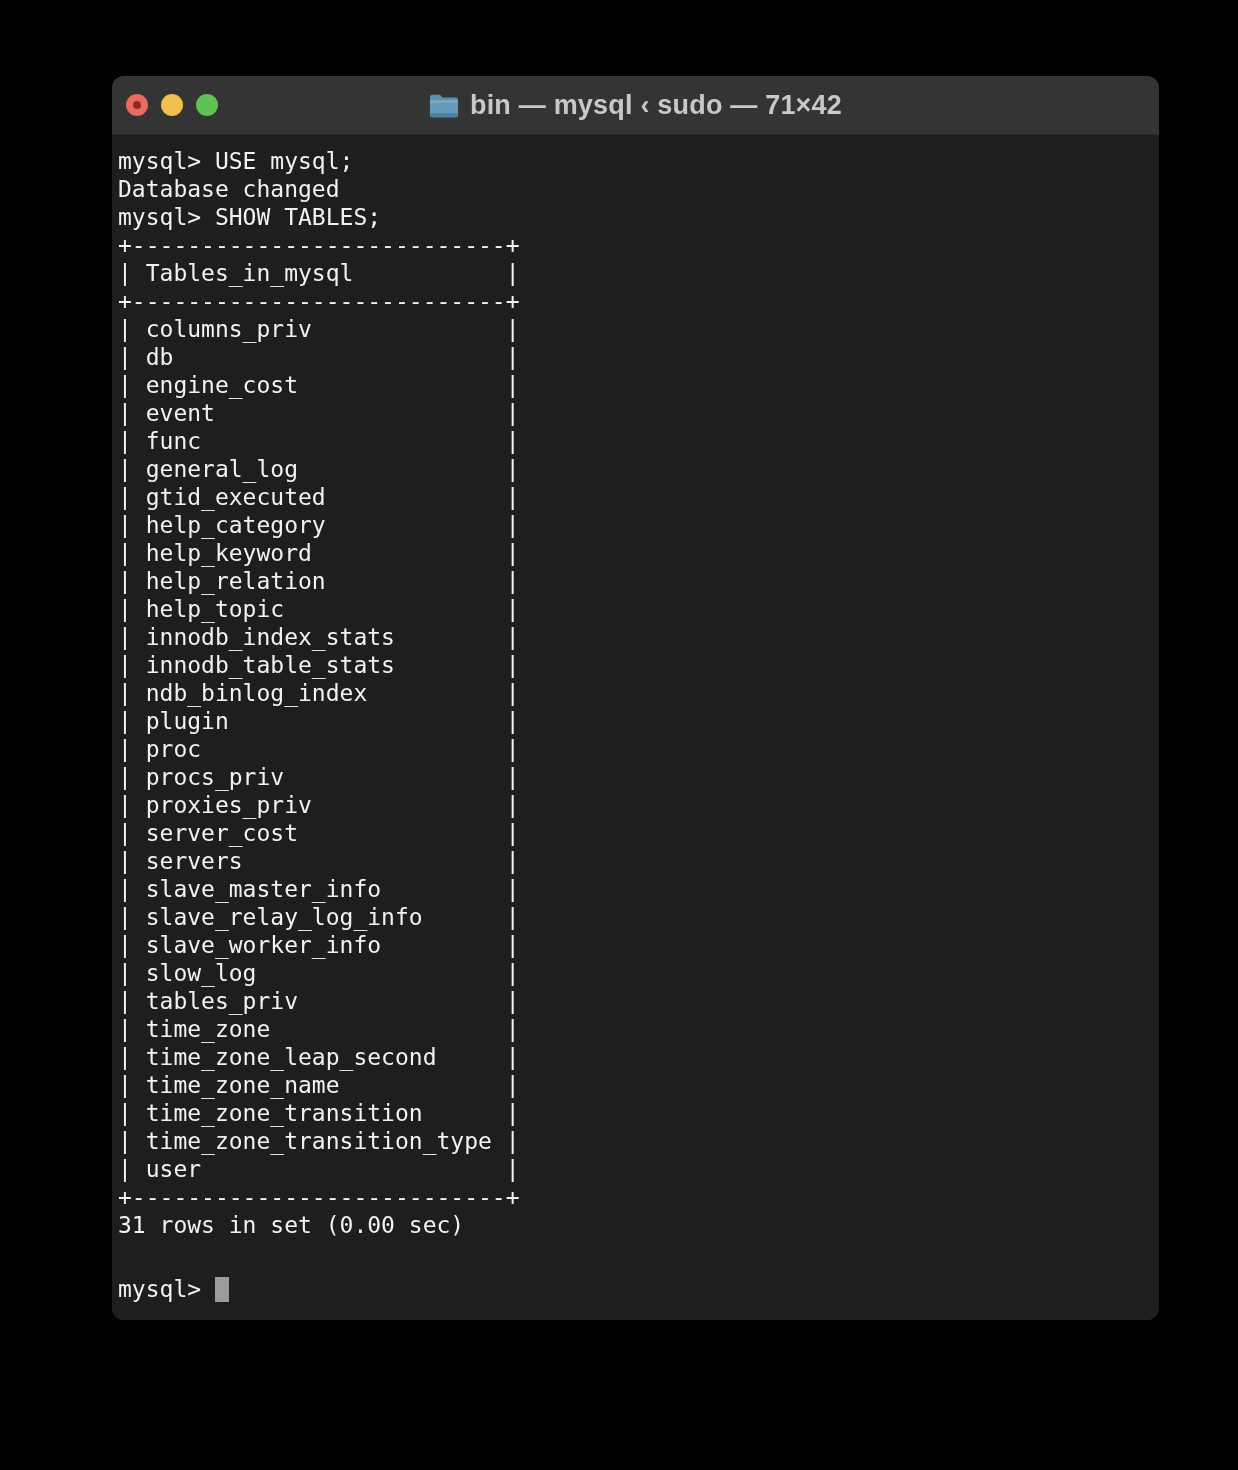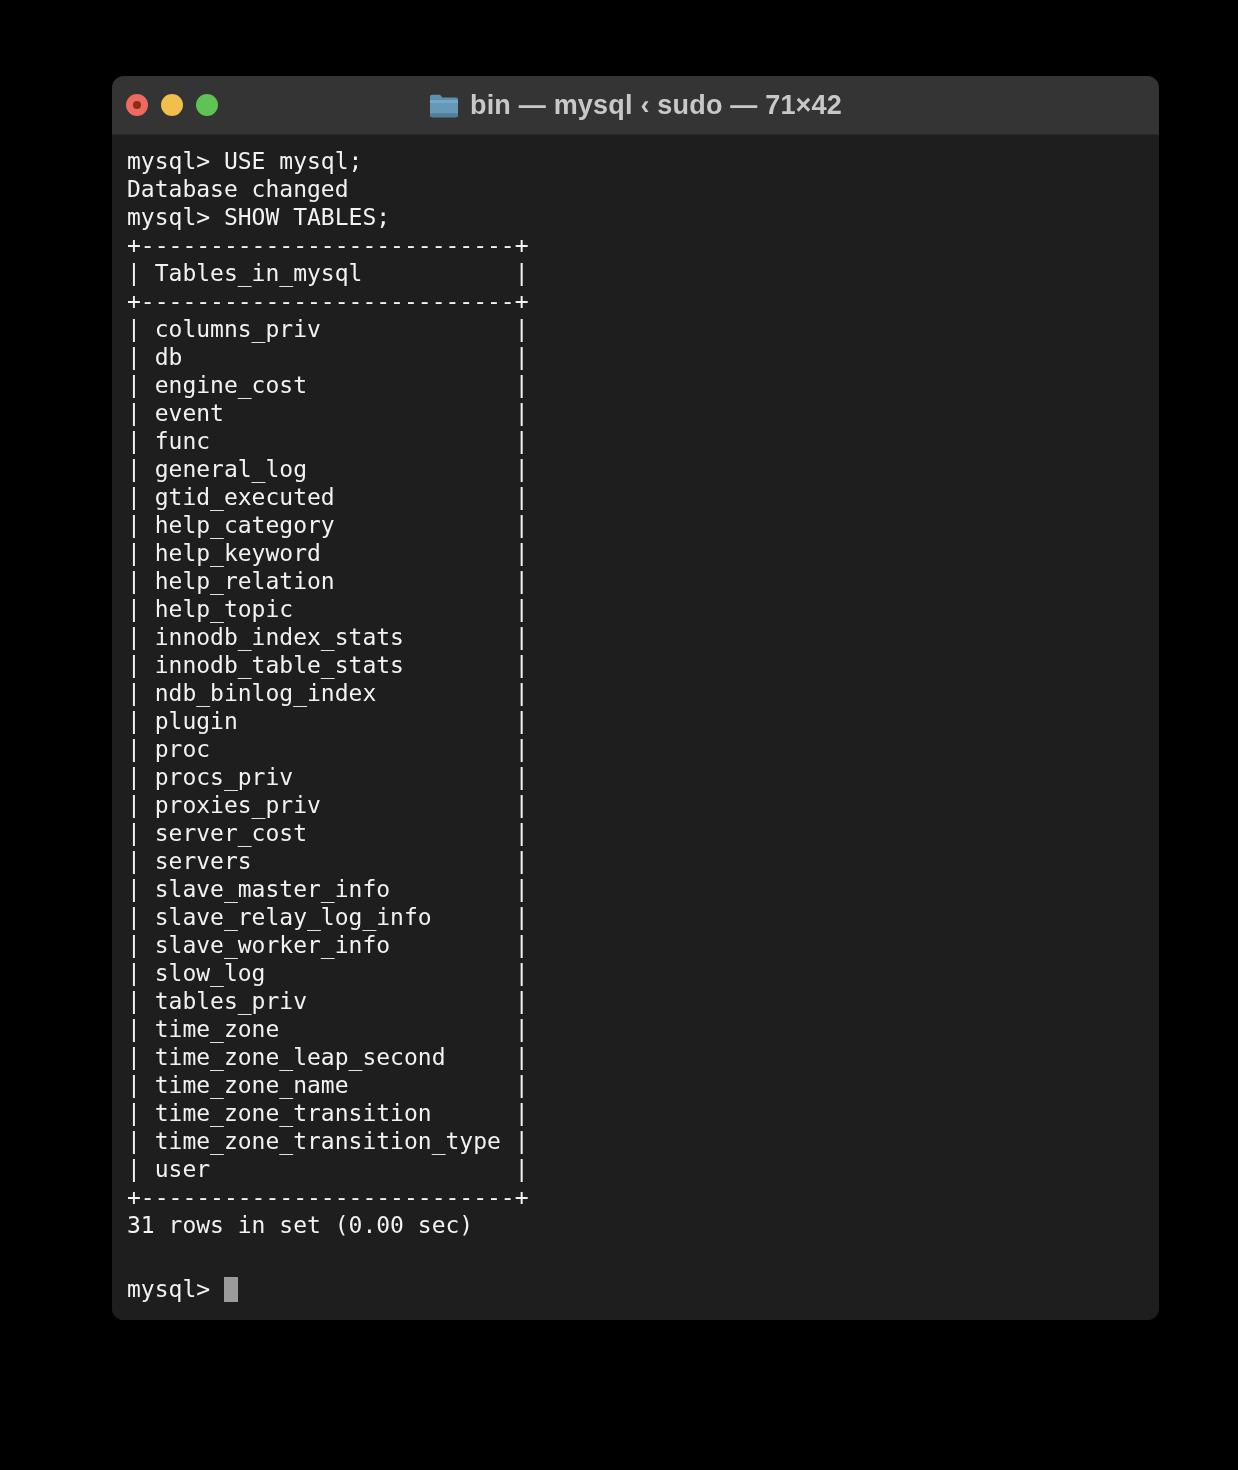--- a/index.html
+++ b/index.html
@@ -107,21 +107,21 @@
     position: relative;
     height: 1186px;
     background: #1e1e1e;
     padding: 12px 0 0 0;
     box-sizing: border-box;
     overflow: hidden;
   }
 
   .screen {
     margin: 0;
-    padding: 0 0 0 15px;
+    padding: 0 0 0 6px;
     font-family: "DejaVu Sans Mono", monospace;
     font-size: 23px;
     line-height: 28px;
     color: #f2f2f2;
     white-space: pre;
     letter-spacing: 0px;
   }
 
   .line {
     height: 28px;

